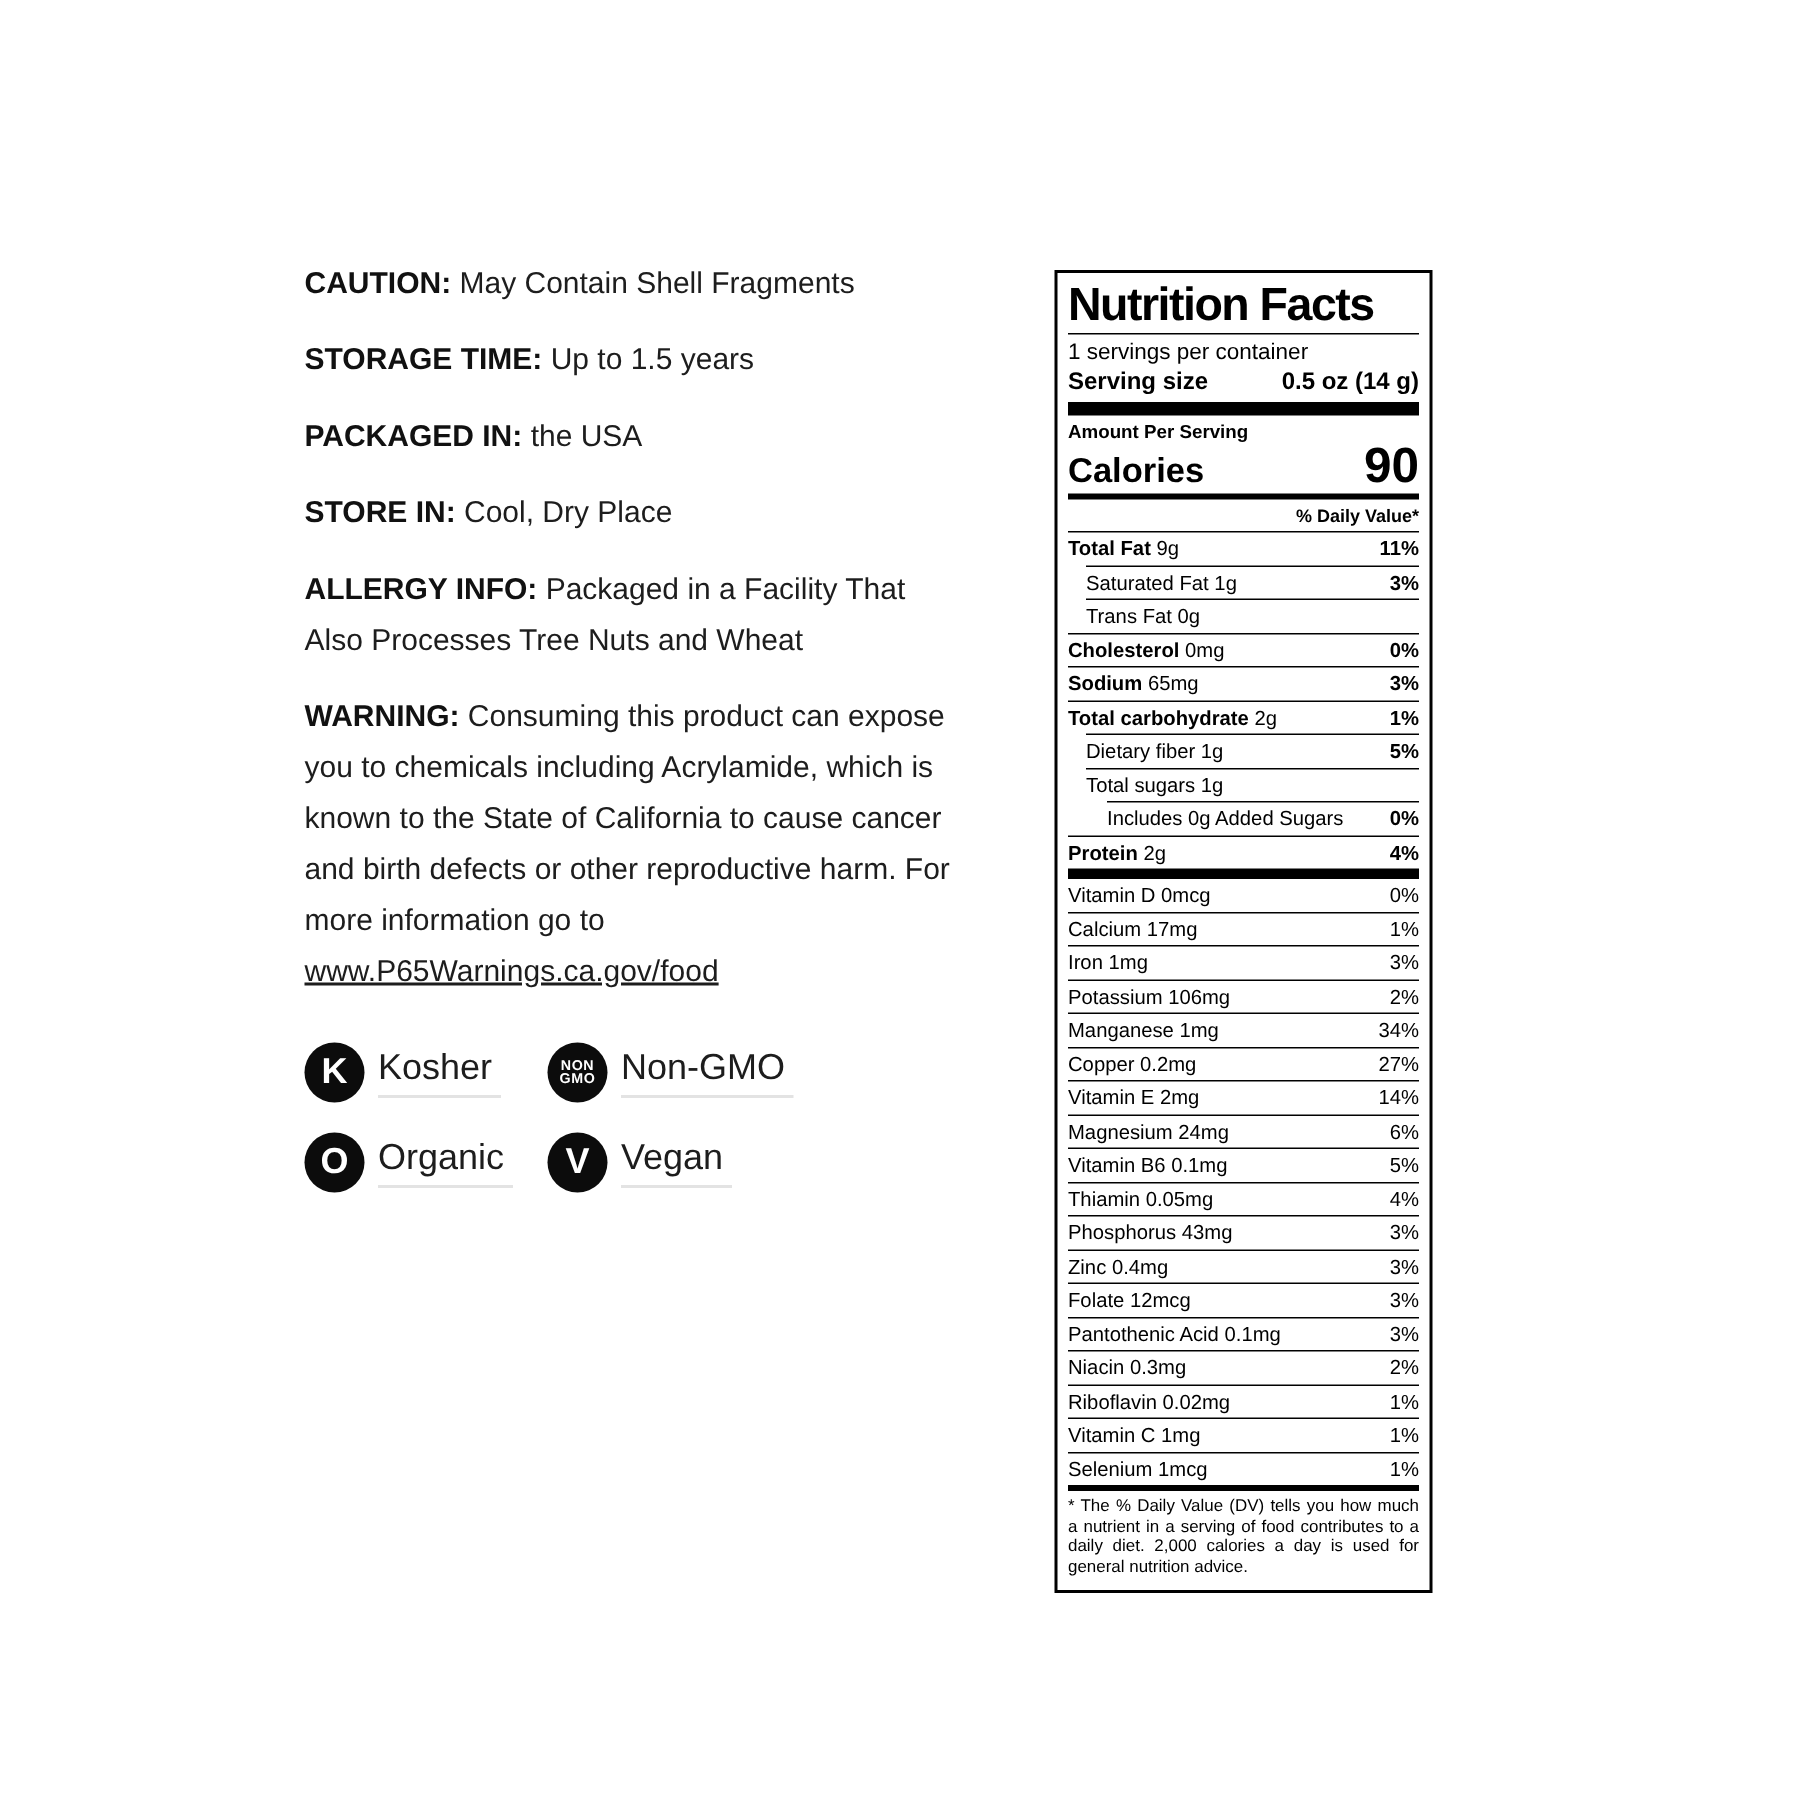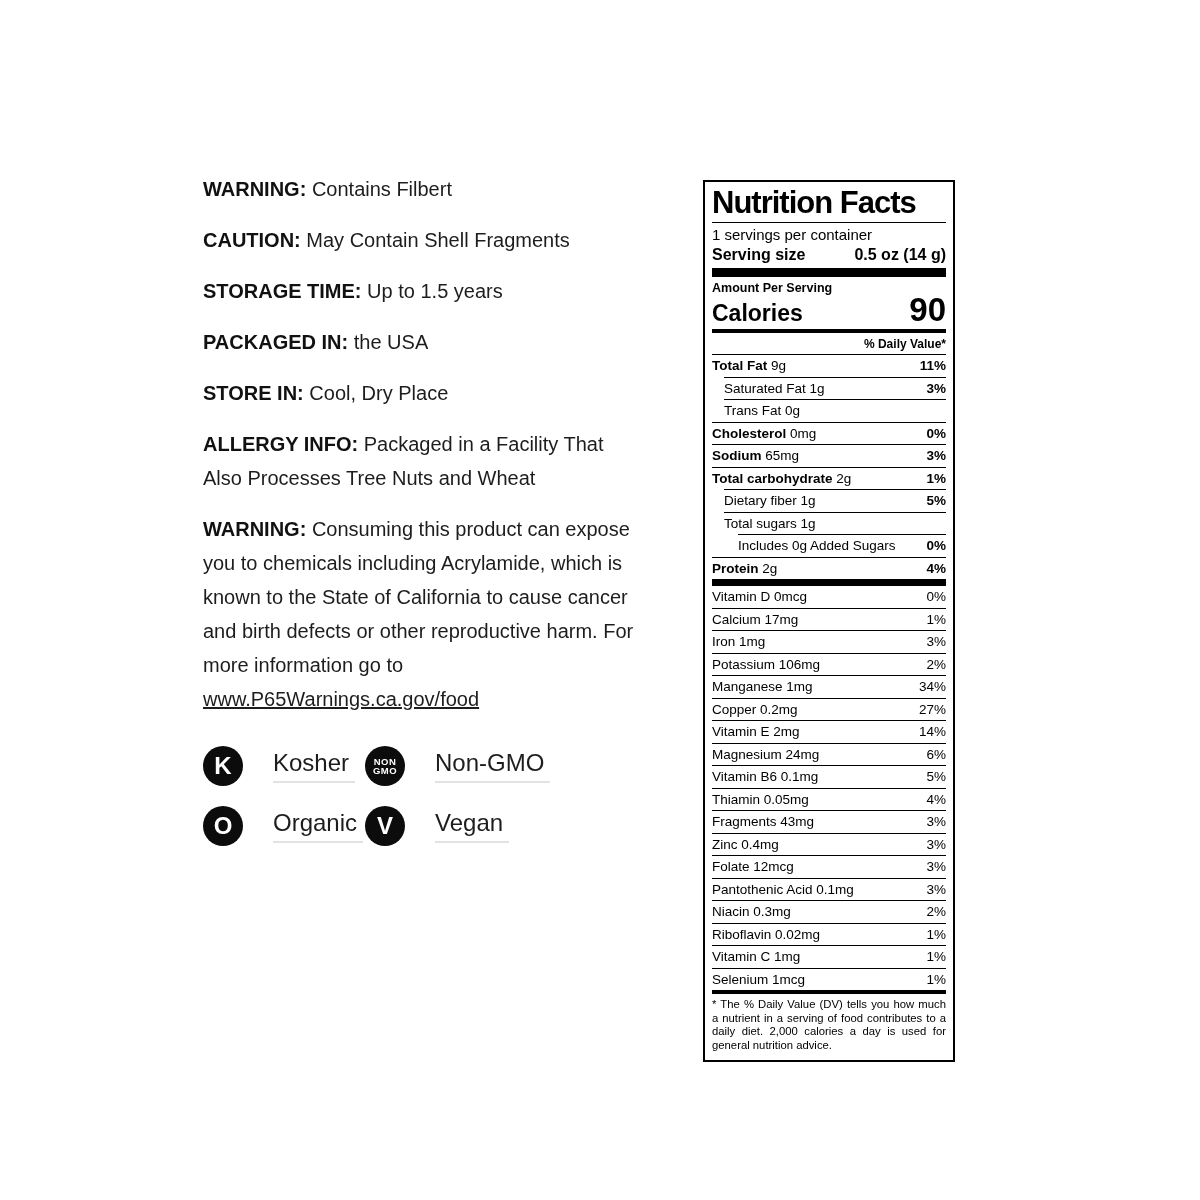--- a/index.html
+++ b/index.html
@@ -11,21 +11,21 @@
   .left-col{position:absolute;left:203px;top:172px;width:442px;}
   .sec{margin:0 0 17px 0;font-size:20px;line-height:34px;color:#1d1d1d;}
   .sec b{font-weight:bold;color:#111;}
   .sec a{color:#1d1d1d;text-decoration:underline;}
   .badges{margin-top:30px;display:grid;grid-template-columns:162px auto;row-gap:20px;justify-content:start;}
   .badge{display:flex;align-items:center;gap:9px;}
   .badge-circle{width:40px;height:40px;border-radius:50%;background:#0c0c0c;color:#fff;
     display:flex;flex-direction:column;align-items:center;justify-content:center;
     font-weight:bold;font-size:24px;line-height:24px;flex:0 0 40px;}
   .badge-circle.multi{font-size:9.5px;line-height:9px;letter-spacing:.4px;}
-  .badge-label{font-size:24px;line-height:26px;color:#1d1d1d;border-bottom:2px solid #e3e3e3;padding:0 6px 5px 0;margin-left:21px;}
+  .badge-label{font-size:24px;line-height:26px;color:#1d1d1d;border-bottom:2px solid #e3e3e3;padding:0 6px 5px 0;}
   
   .nf{position:absolute;left:703px;top:180px;width:252px;box-sizing:border-box;
     border:2px solid #000;background:#fff;color:#000;padding:4px 7px 6px 7px;}
   .nf-title{font-size:31px;line-height:34px;font-weight:bold;letter-spacing:-1px;
     border-bottom:1px solid #000;padding-bottom:2px;}
   .nf-servings{font-size:15px;line-height:18px;padding-top:3px;}
   .nf-serving-size{display:flex;justify-content:space-between;font-weight:bold;font-size:16px;line-height:19px;padding:1px 0 4px 0;}
   .nf-bar{background:#000;}
   .h9{height:9px;} .h4{height:4px;} .h7{height:7px;}
   .nf-amount{font-size:12.5px;font-weight:bold;padding-top:4px;line-height:14px;}
@@ -42,21 +42,20 @@
   .vits .nf-row .dv{font-weight:normal;}
   .vits .nf-row:first-child{border-top:none;}
   .nuts .nf-row:first-child{border-top:1px solid #000;}
   .nf-foot{font-size:11.3px;line-height:13.5px;text-align:justify;padding:4px 0 2px 0;}
 </style>
 </head>
 <body>
 
 <div class="left-col">
   <div id="sections">
-      <p class="sec"><b>WARNING:</b> <span>Contains Filbert</span></p>
       <p class="sec"><b>CAUTION:</b> <span>May Contain Shell Fragments</span></p>
       <p class="sec"><b>STORAGE TIME:</b> <span>Up to 1.5 years</span></p>
       <p class="sec"><b>PACKAGED IN:</b> <span>the USA</span></p>
       <p class="sec"><b>STORE IN:</b> <span>Cool, Dry Place</span></p>
       <p class="sec"><b>ALLERGY INFO:</b> <span>Packaged in a Facility That Also Processes Tree Nuts and Wheat</span></p>
       <p class="sec"><b>WARNING:</b> <span>Consuming this product can expose you to chemicals including Acrylamide, which is known to the State of California to cause cancer and birth defects or other reproductive harm. For more information go to</span> <a href="#">www.P65Warnings.ca.gov/food</a></p>
     </div>
   <div class="badges" id="badges">
       <div class="badge">
         <span class="badge-circle">
@@ -179,21 +178,21 @@
       </div>
       <div class="nf-row">
         <span class="nm"><span>Vitamin B6</span> <span>0.1mg</span></span>
         <span class="dv">5%</span>
       </div>
       <div class="nf-row">
         <span class="nm"><span>Thiamin</span> <span>0.05mg</span></span>
         <span class="dv">4%</span>
       </div>
       <div class="nf-row">
-        <span class="nm"><span>Fragments</span> <span>43mg</span></span>
+        <span class="nm"><span>Phosphorus</span> <span>43mg</span></span>
         <span class="dv">3%</span>
       </div>
       <div class="nf-row">
         <span class="nm"><span>Zinc</span> <span>0.4mg</span></span>
         <span class="dv">3%</span>
       </div>
       <div class="nf-row">
         <span class="nm"><span>Folate</span> <span>12mcg</span></span>
         <span class="dv">3%</span>
       </div>

